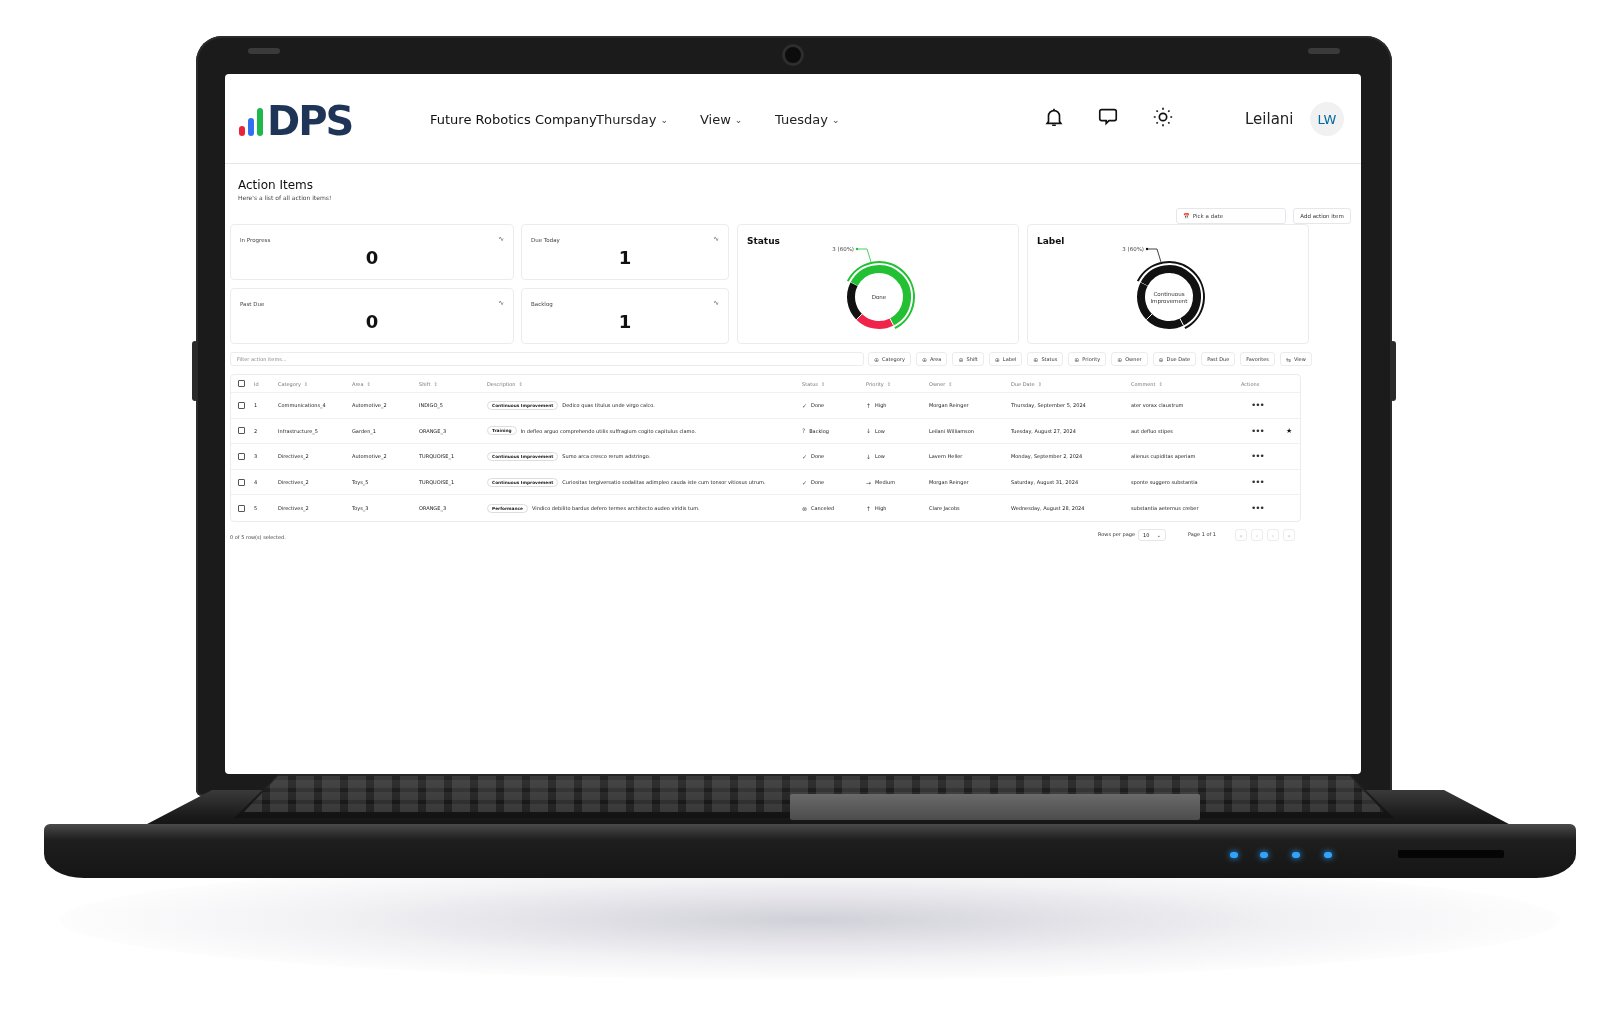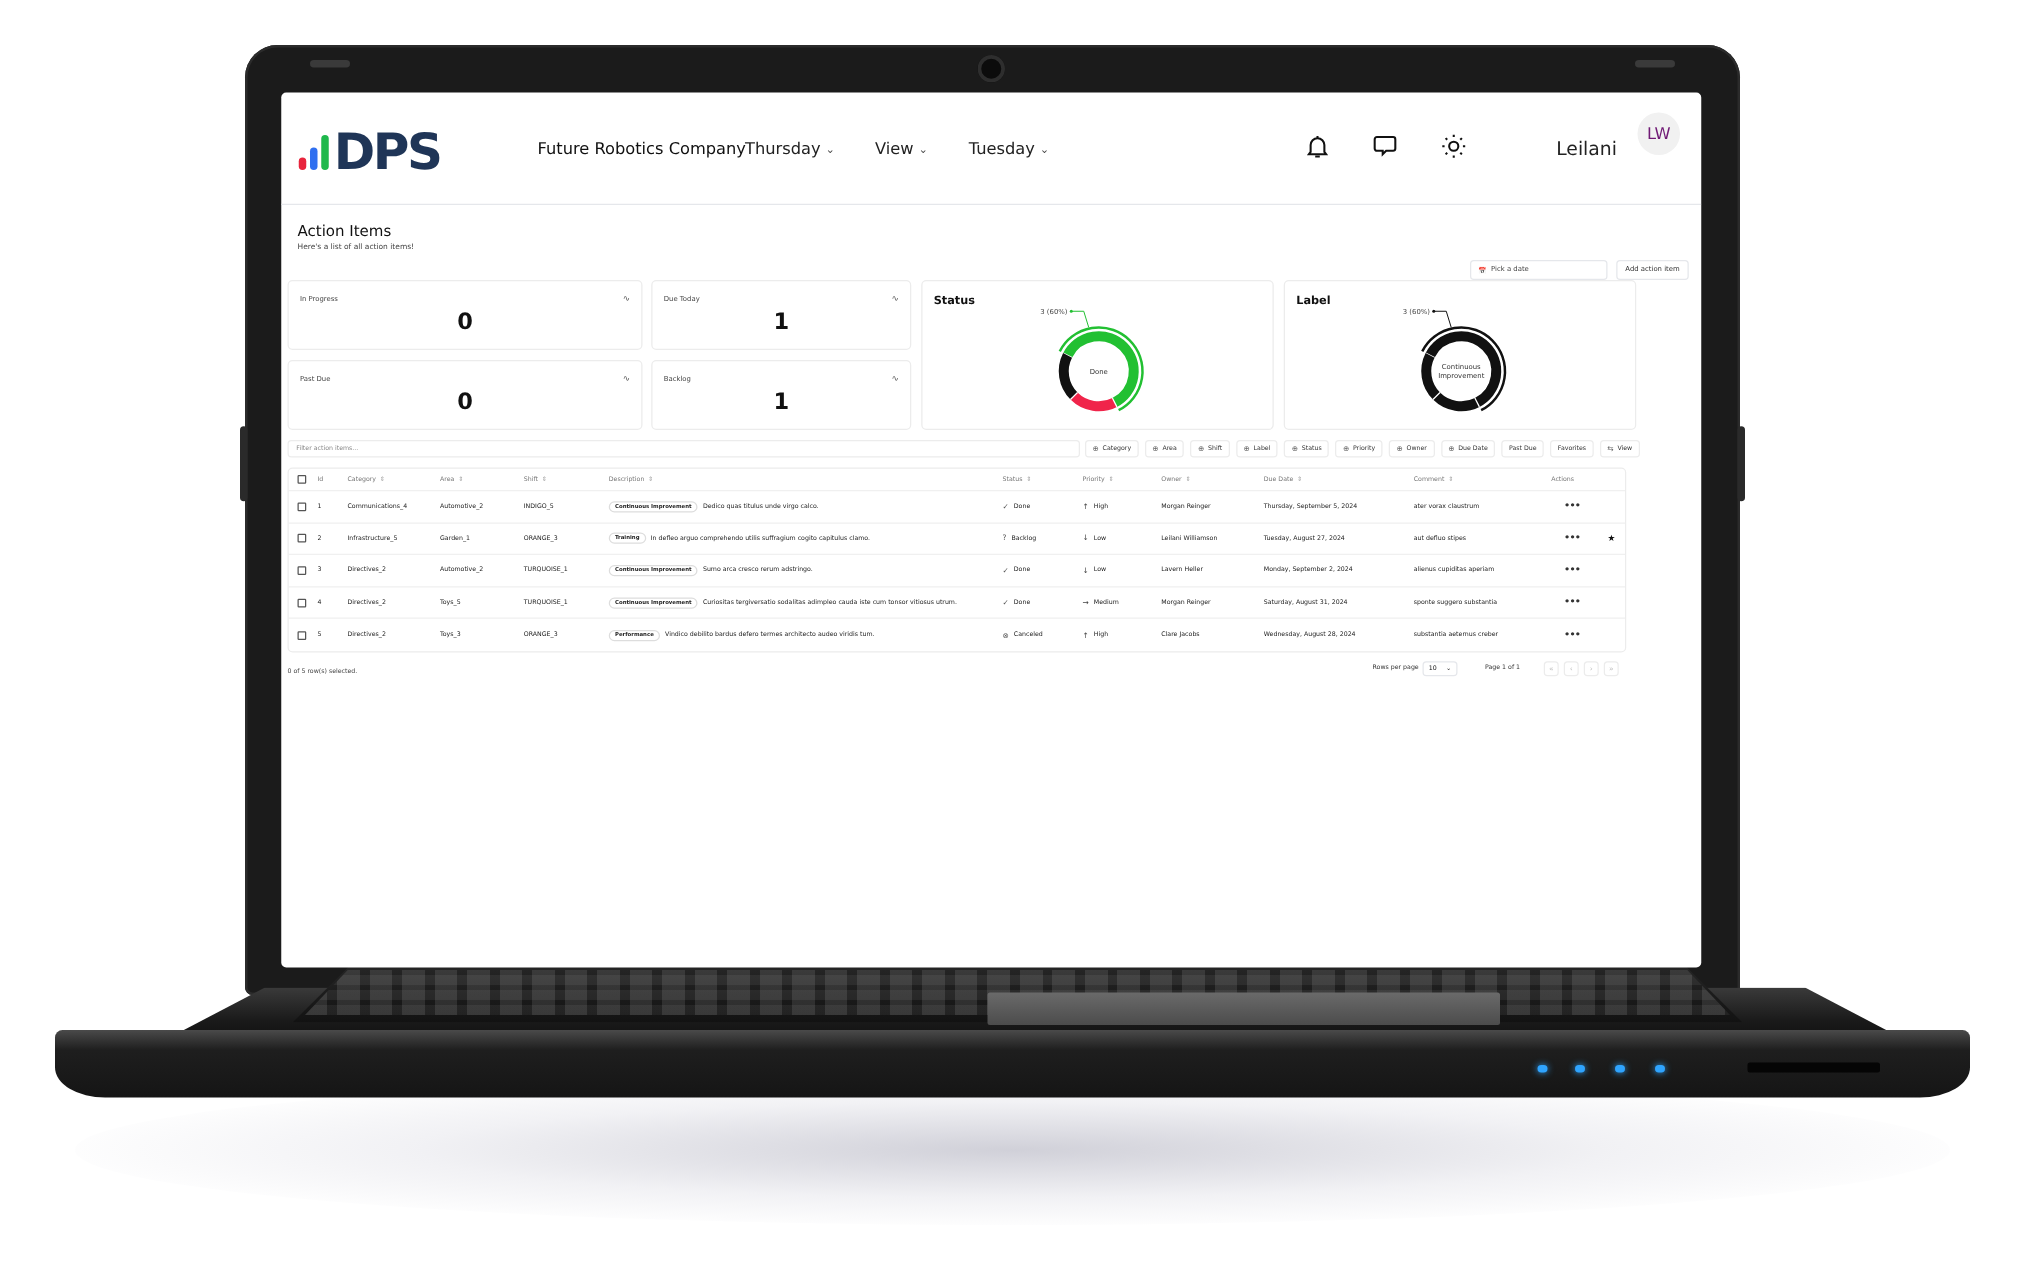--- a/index.html
+++ b/index.html
@@ -29,21 +29,21 @@
   .sdslot { position: absolute; left: 1354px; top: 26px; width: 106px; height: 8px; background: #050505; border-radius: 2px; }
 
   .screen { position: absolute; left: 225px; top: 74px; width: 1136px; height: 700px; background: #fff; border-radius: 4px; overflow: hidden; }
   .topbar { position: absolute; left: 0; top: 0; width: 100%; height: 90px; border-bottom: 1px solid #e5e7eb; }
   .logo { position: absolute; left: 12px; top: 24px; width: 150px; height: 42px; }
   .company { position: absolute; left: 205px; top: 38px; font-size: 13px; font-weight: normal; color: #111; text-align: right; }
   .nav { position: absolute; top: 38px; font-size: 13px; color: #222; display: flex; align-items: center; gap: 4px; }
   .nav .chev { font-size: 9px; color: #444; }
   .top-icon { position: absolute; top: 32px; width: 22px; height: 22px; color: #111; }
   .username { position: absolute; left: 1020px; top: 36px; font-size: 15px; color: #222; text-align: center; }
-  .avatar { position: absolute; left: 1085px; top: 16px; width: 34px; height: 34px; border-radius: 50%; background: #f1f1f1; font-size: 13px; color: #701a75; display: flex; align-items: center; justify-content: center; }
+  .avatar { position: absolute; left: 1085px; top: 28px; width: 34px; height: 34px; border-radius: 50%; background: #f1f1f1; font-size: 13px; color: #0369a1; display: flex; align-items: center; justify-content: center; }
 
   .page-title { position: absolute; left: 13px; top: 104px; font-size: 12px; font-weight: normal; color: #111; }
   .page-sub { position: absolute; left: 13px; top: 120px; font-size: 6px; color: #444; }
   .date-picker { position: absolute; left: 951px; top: 134px; width: 110px; height: 16px; border: 1px solid #e5e7eb; border-radius: 3px; font-size: 5.5px; color: #444; display: flex; align-items: center; padding-left: 6px; gap: 3px; }
   .add-btn { position: absolute; left: 1068px; top: 134px; width: 58px; height: 16px; border: 1px solid #e5e7eb; border-radius: 3px; font-size: 5.5px; color: #333; display: flex; align-items: center; justify-content: center; }
 
   .stat { position: absolute; border: 1px solid #ececec; border-radius: 4px; background: #fff; }
   .stat .lbl { position: absolute; left: 9px; top: 12px; font-size: 5.5px; color: #444; }
   .stat .trend { position: absolute; right: 9px; top: 10px; font-size: 7px; color: #555; }
   .stat .val { position: absolute; left: 0; right: 0; top: 22px; text-align: center; font-size: 18px; font-weight: bold; color: #111; }

